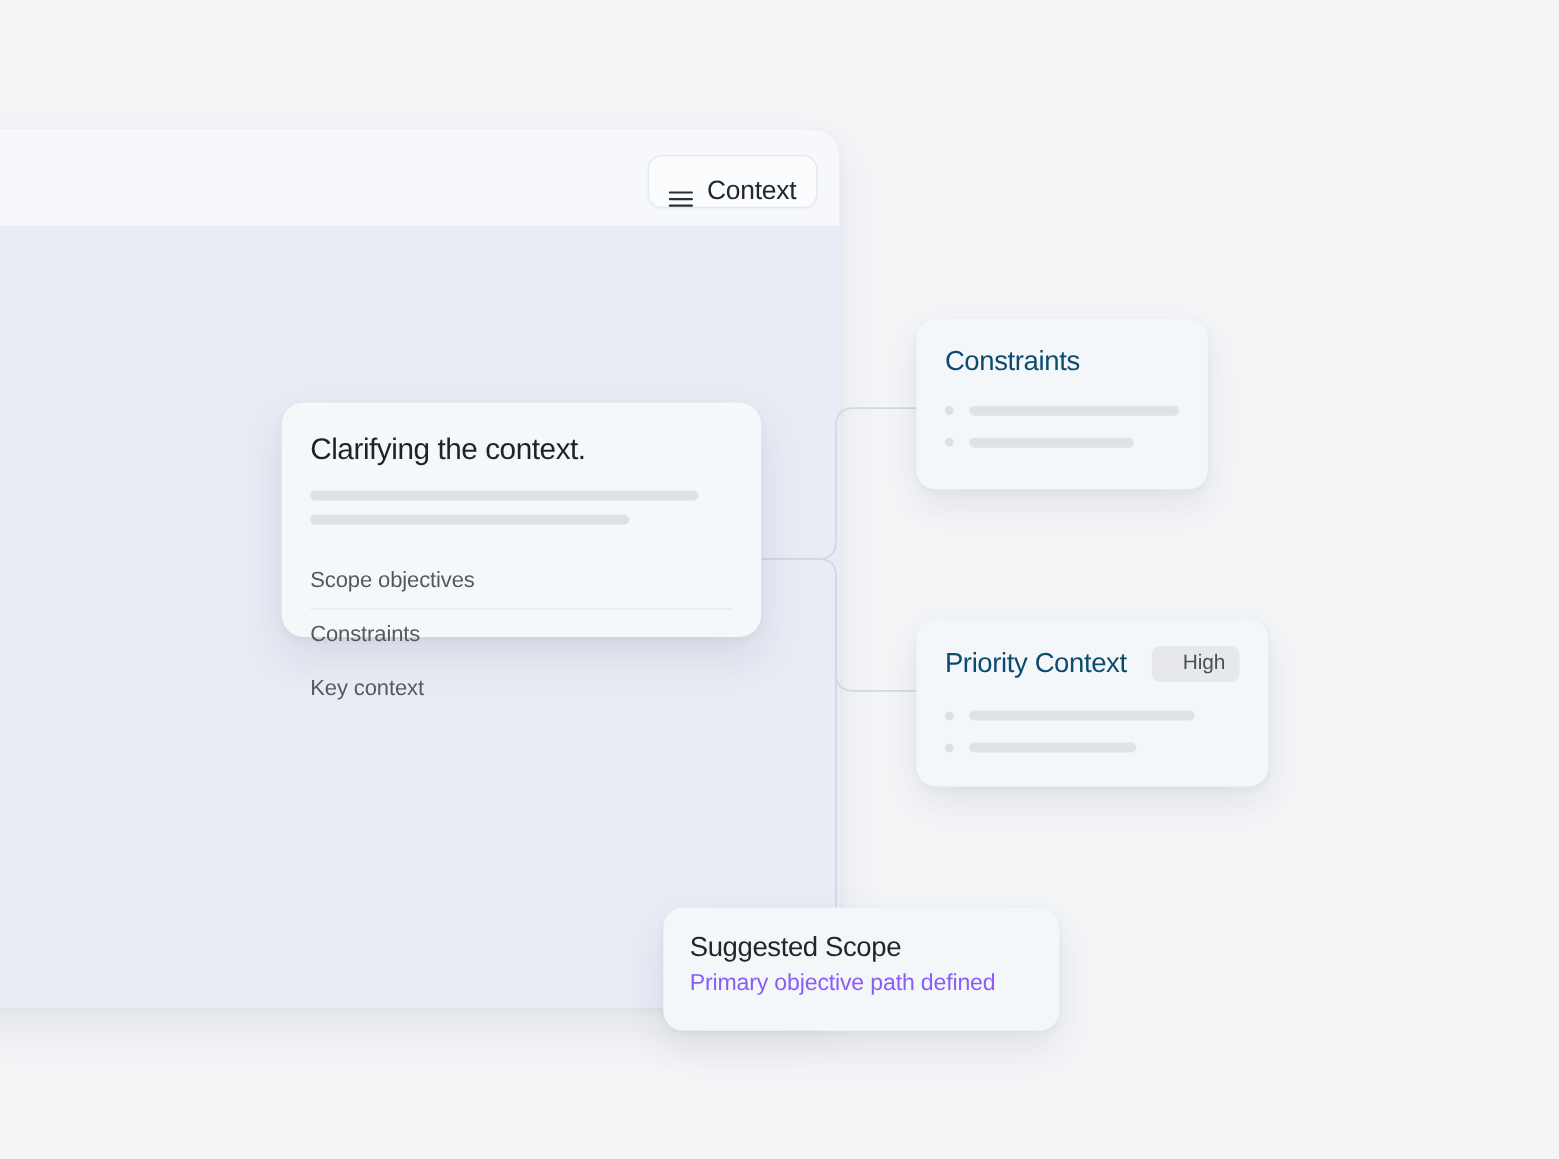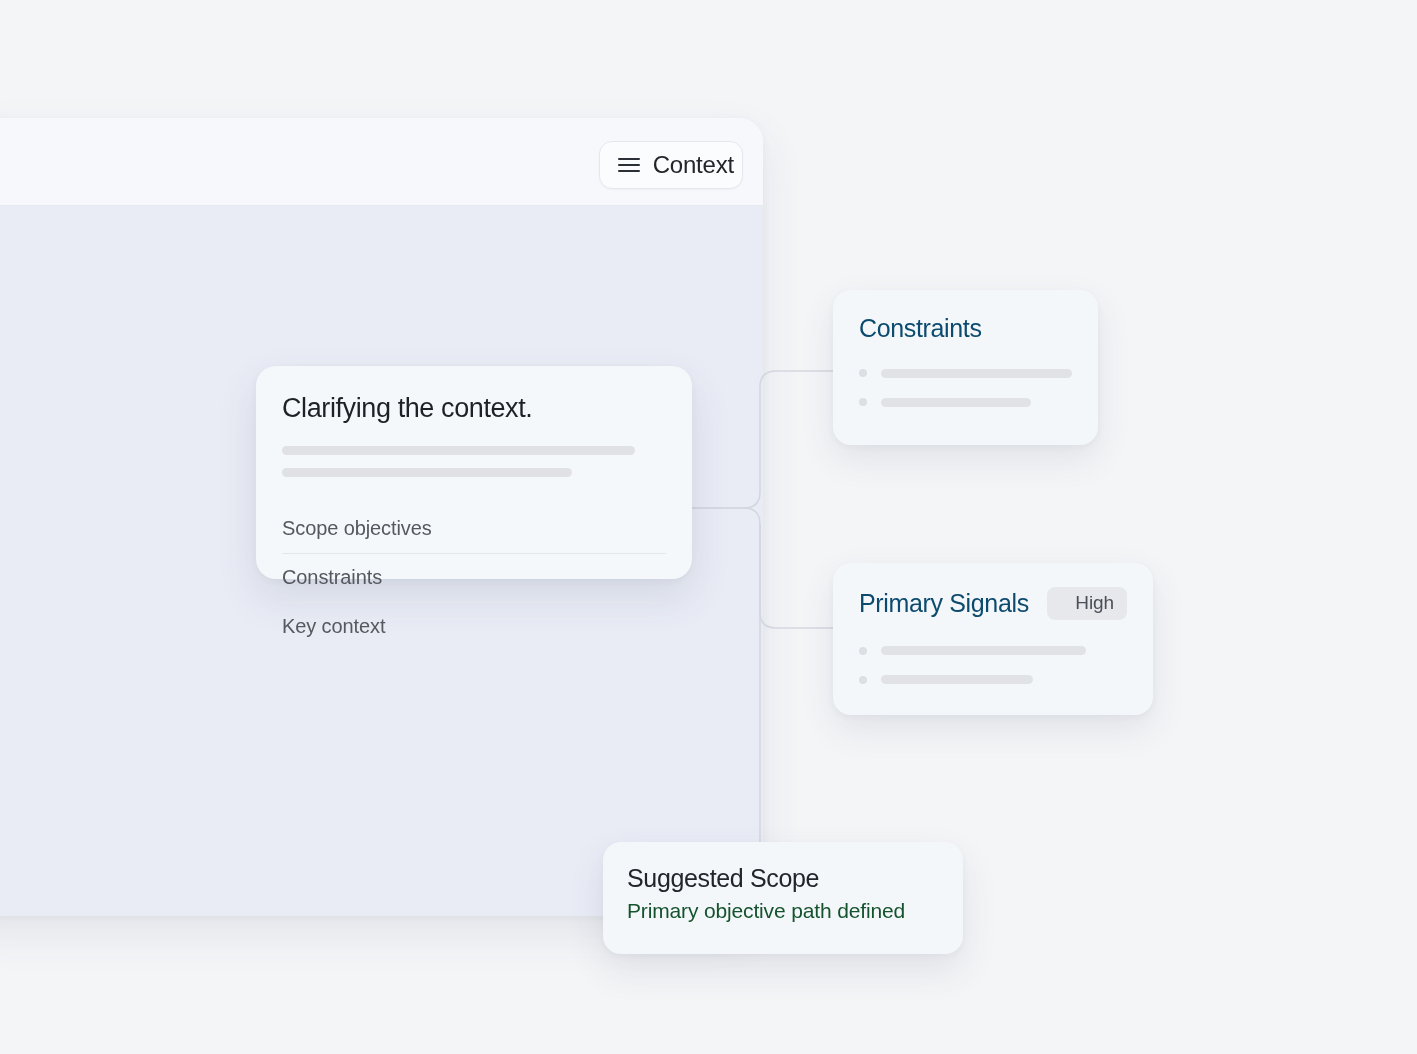--- a/index.html
+++ b/index.html
@@ -43,23 +43,23 @@
     height: 88px;
     background: #f6f8fb;
     border-bottom: 1px solid #e7ebf1;
     box-sizing: border-box;
   }
   .context-button {
     position: absolute;
     right: 20px;
     top: 23px;
     height: 48px;
-    padding: 0 8px 0 18px;
+    padding: 0 18px 0 18px;
     display: flex;
-    align-items: center;
+    align-items: flex-end;
     gap: 13px;
     background: #fbfcfd;
     border: 1px solid #e4e8ee;
     border-radius: 13px;
     box-sizing: border-box;
     box-shadow: 0 1px 2px rgba(60, 70, 100, 0.04);
     cursor: pointer;
   }
   .hamburger {
     display: inline-flex;
@@ -213,38 +213,38 @@
     flex: none;
   }
   .bullet-bar {
     height: 9px;
     border-radius: 5px;
     background: #e0e2e6;
   }
 
   .card-scope {
     left: 603px;
-    top: 842px;
+    top: 825px;
     width: 360px;
     height: 112px;
     padding: 22px 26px 0 24px;
     background: #f4f7fa;
     box-shadow: 0 16px 36px rgba(60, 70, 100, 0.11),
                 0 2px 6px rgba(60, 70, 100, 0.05);
   }
   .scope-title {
     font-size: 25px;
     color: #22262b;
     letter-spacing: -0.35px;
     line-height: 1.15;
   }
   .scope-subtitle {
     margin-top: 6px;
     font-size: 21px;
-    color: #14532d;
+    color: #8b5cf6;
     letter-spacing: -0.15px;
   }
 </style>
 </head>
 <body>
 
 <div class="stage">
 
   <div class="app-window">
     <div class="window-header">
@@ -292,21 +292,21 @@
       </div>
       <div class="bullet-row">
         <span class="bullet-dot"></span>
         <span class="bullet-bar" style="width:150px"></span>
       </div>
     </div>
   </div>
 
   <div class="card card-priority">
     <div class="card-title-row">
-      <div class="card-title">Primary Signals</div>
+      <div class="card-title">Priority Context</div>
       <div class="badge">High</div>
     </div>
     <div class="bullets">
       <div class="bullet-row">
         <span class="bullet-dot"></span>
         <span class="bullet-bar" style="width:205px"></span>
       </div>
       <div class="bullet-row">
         <span class="bullet-dot"></span>
         <span class="bullet-bar" style="width:152px"></span>

